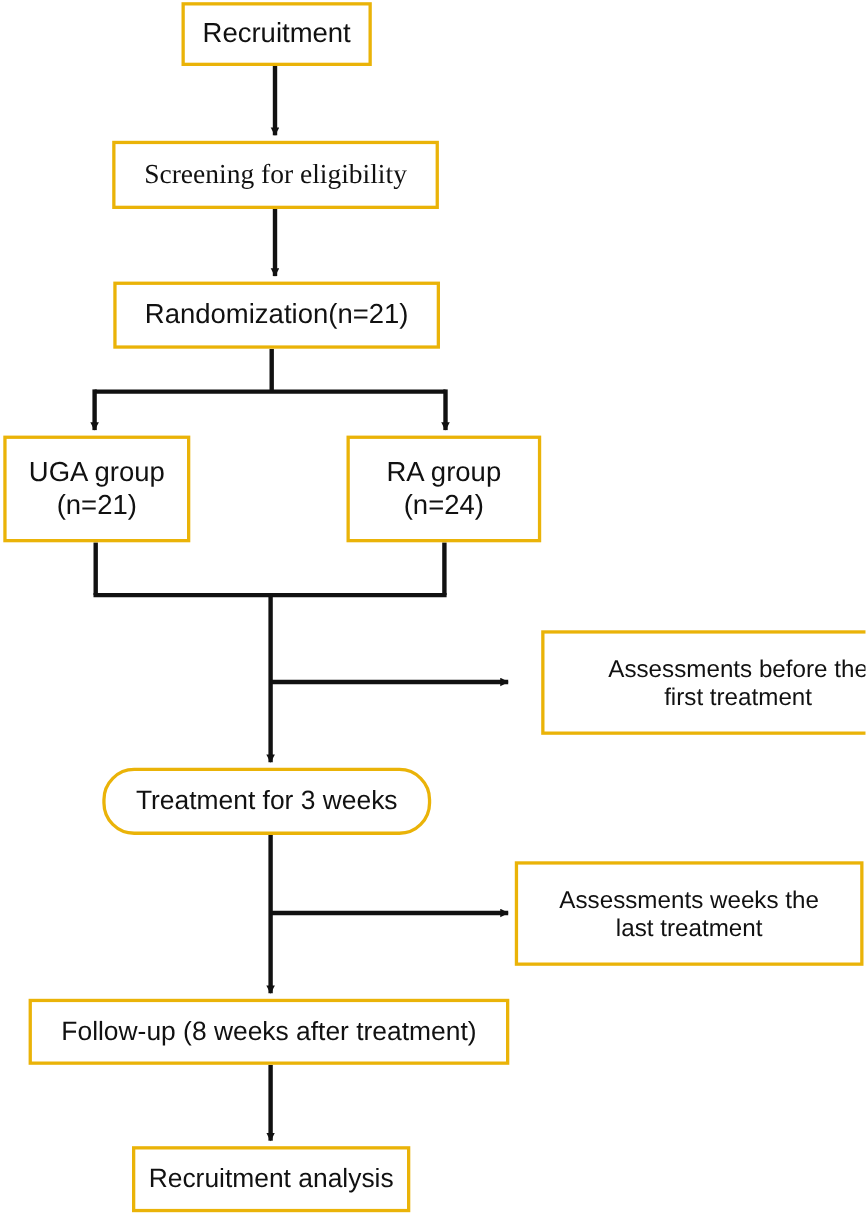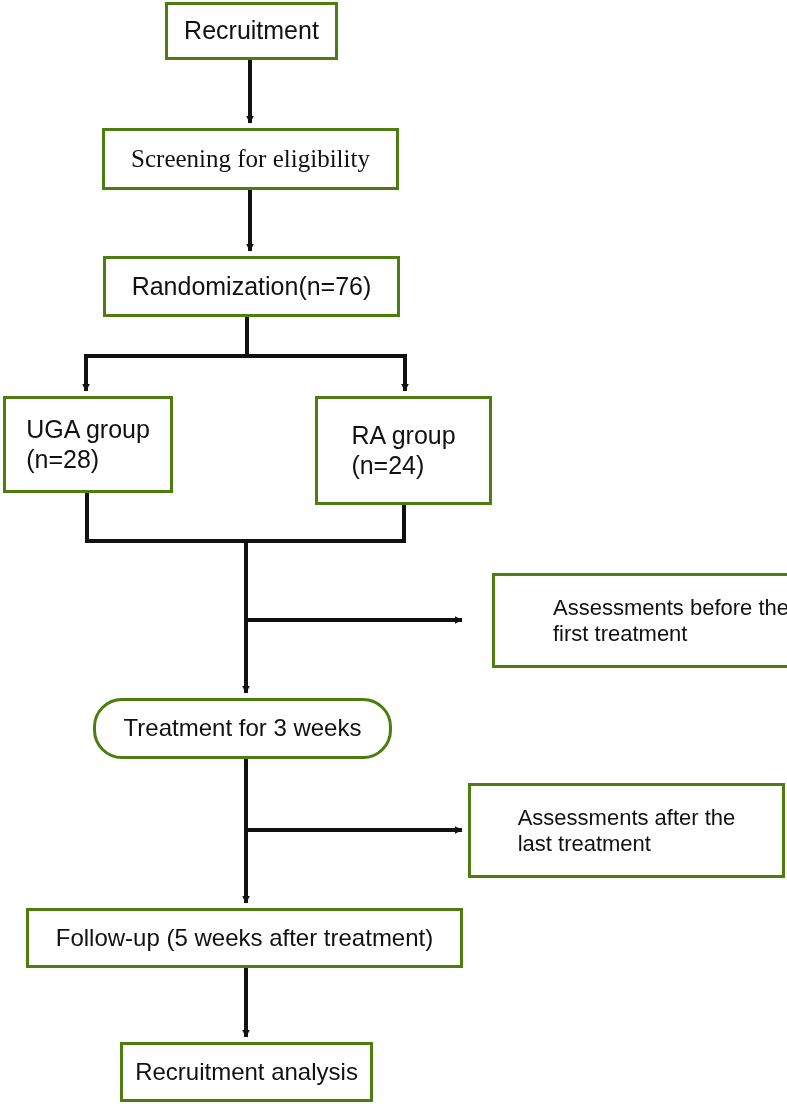--- a/index.html
+++ b/index.html
@@ -19,24 +19,25 @@
     position: absolute;
     left: 0;
     top: 0;
     width: 787px;
     height: 1109px;
   }
   .node-box {
     position: absolute;
     box-sizing: border-box;
     background: #ffffff;
-    border: 3px solid #4d7c0f;
+    border: 3px solid #eab308;
     display: flex;
     align-items: center;
     justify-content: center;
+    text-align: center;
     color: #111111;
     line-height: 1.18;
     z-index: 2;
   }
   .node-label {
     display: block;
     white-space: pre-line;
     padding: 0 6px;
   }
   .fs-lg { font-size: 25px; }
@@ -84,48 +85,48 @@
 
   <div class="node-box fs-lg" style="left:165px; top:2px; width:173px; height:58px;">
     <span class="node-label">Recruitment</span>
   </div>
 
   <div class="node-box fs-lg" style="left:102px; top:128px; width:297px; height:62px;font-family:Liberation Serif, serif;">
     <span class="node-label">Screening for eligibility</span>
   </div>
 
   <div class="node-box fs-lg" style="left:103px; top:256px; width:297px; height:61px;">
-    <span class="node-label">Randomization(n=76)</span>
+    <span class="node-label">Randomization(n=21)</span>
   </div>
 
   <div class="node-box fs-lg" style="left:3px; top:396px; width:170px; height:97px;">
     <span class="node-label">UGA group
-(n=28)</span>
+(n=21)</span>
   </div>
 
-  <div class="node-box fs-lg" style="left:315px; top:396px; width:177px; height:109px;">
+  <div class="node-box fs-lg" style="left:315px; top:396px; width:177px; height:97px;">
     <span class="node-label">RA group
 (n=24)</span>
   </div>
 
   <div class="node-box fs-sm" style="left:468px; top:573px; width:358px; height:95px;margin-left:24px;">
     <span class="node-label">Assessments before the
 first treatment</span>
   </div>
 
   <div class="node-box fs-md" style="left:93px; top:698px; width:299px; height:61px;border-radius:29px;">
     <span class="node-label">Treatment for 3 weeks</span>
   </div>
 
   <div class="node-box fs-sm" style="left:468px; top:783px; width:317px; height:95px;">
-    <span class="node-label">Assessments after the
+    <span class="node-label">Assessments weeks the
 last treatment</span>
   </div>
 
   <div class="node-box fs-md" style="left:26px; top:908px; width:437px; height:60px;">
-    <span class="node-label">Follow-up (5 weeks after treatment)</span>
+    <span class="node-label">Follow-up (8 weeks after treatment)</span>
   </div>
 
   <div class="node-box fs-md" style="left:120px; top:1042px; width:253px; height:60px;">
     <span class="node-label">Recruitment analysis</span>
   </div>
 
 </div>
 
 </body></html>

